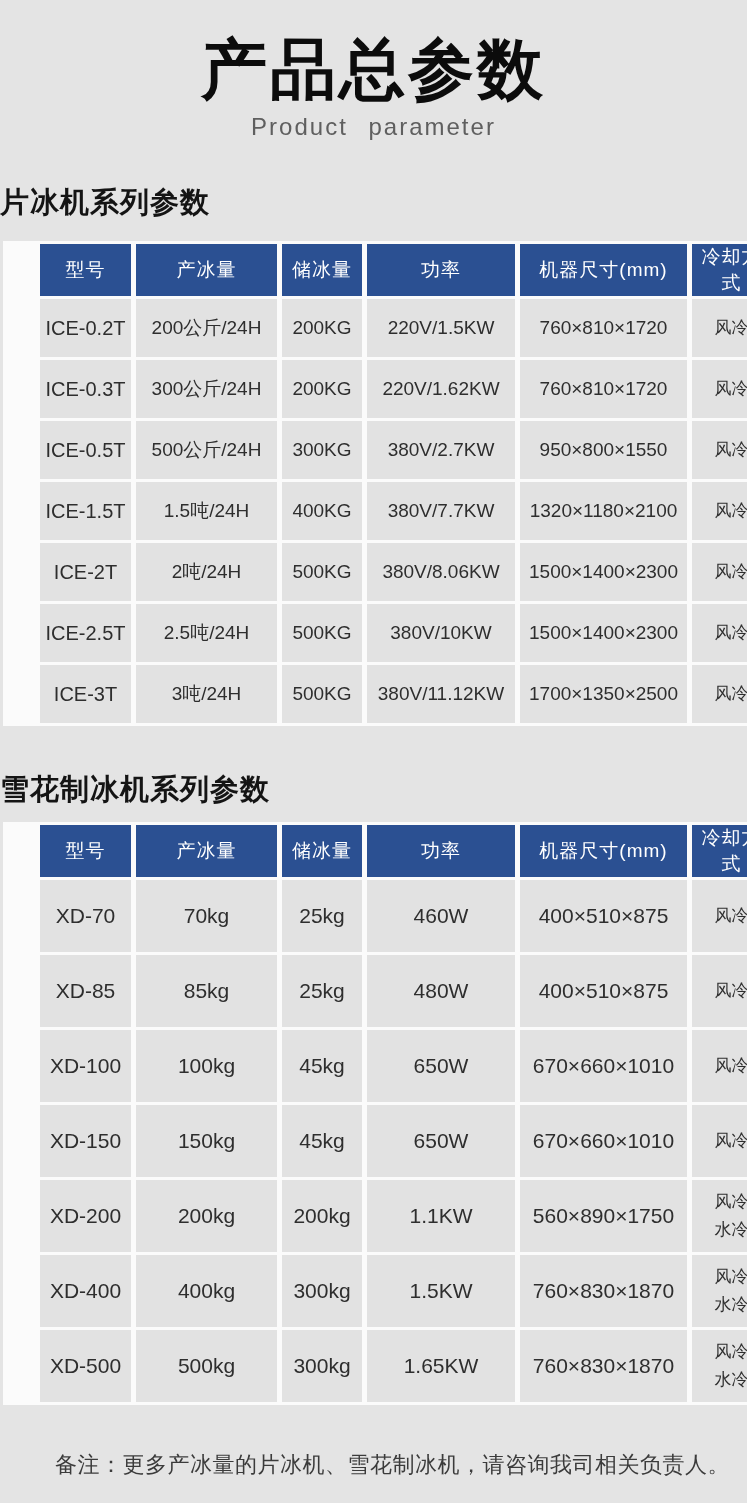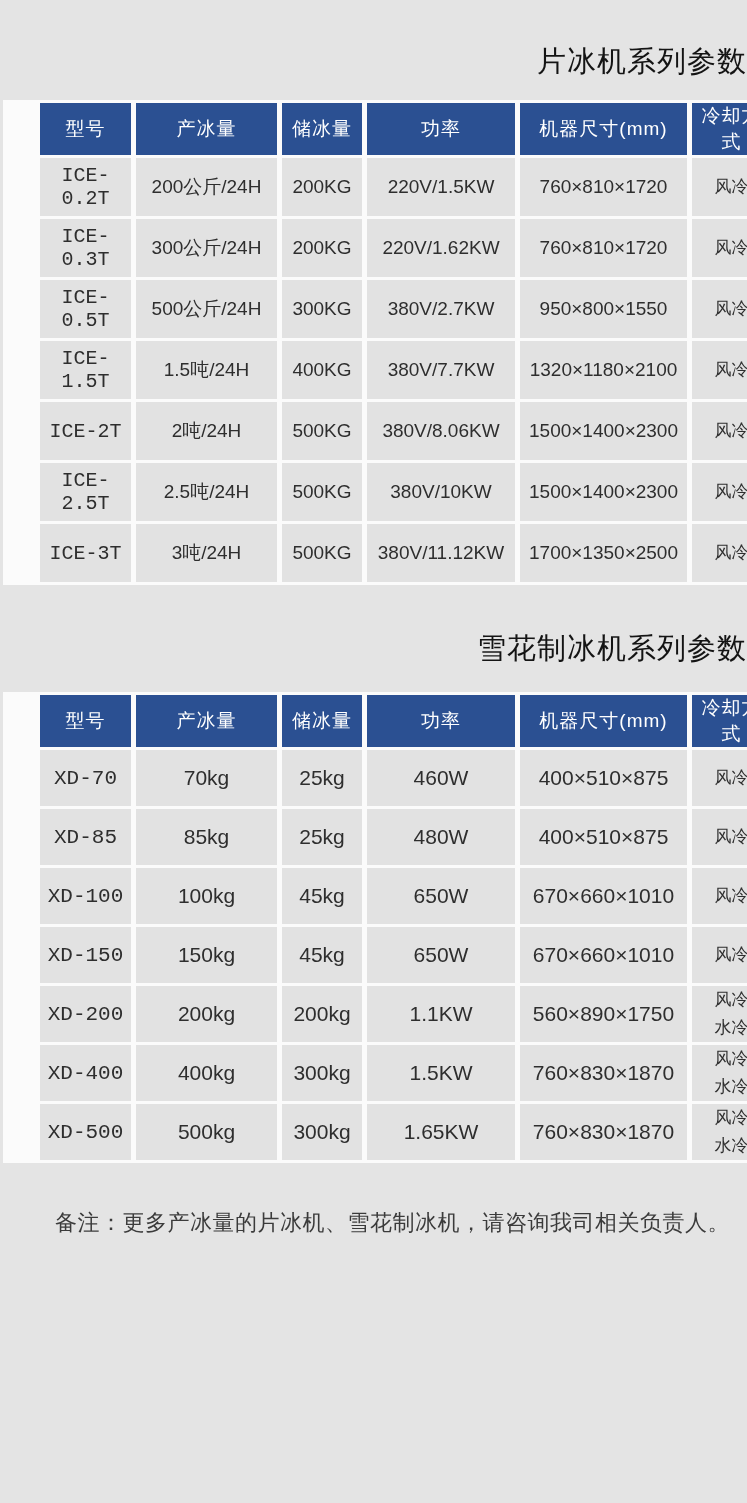--- a/index.html
+++ b/index.html
@@ -32,29 +32,29 @@
   .sub-title {
     margin-top: 4px;
     text-align: center;
     font-size: 24px;
     letter-spacing: 2px;
     word-spacing: 12px;
     color: #5f5f5f;
   }
   
   .sec-heading {
-    text-align: right;
+    text-align: left;
     font-family: "Liberation Serif", "DejaVu Serif", serif;
-    font-weight: normal;
+    font-weight: bold;
     font-size: 29px;
     letter-spacing: 1px;
     color: #141414;
   }
   .sec-1 .sec-heading { margin: 42px 0 18px 0; }
-  .sec-2 .sec-heading { margin: 44px 0 23px 0; padding-left: 16px; }
+  .sec-2 .sec-heading { margin: 44px 0 12px 0; }
   
   table.spec-table {
     table-layout: fixed;
     border-collapse: separate;
     border-spacing: 5px 3px;
     background: #fbfbfb;
     width: 741px;
     margin-left: 3px;
     padding-left: 32px;
   }
@@ -76,42 +76,46 @@
   }
   table.spec-table td {
     background: #e2e2e2;
     height: 58px;
     text-align: center;
     vertical-align: middle;
     padding: 0;
     font-size: 19px;
     color: #2e2e2e;
   }
-  .sec-2 table.spec-table td { font-size: 21px; height: 56px; }
-  table.spec-table td.col-model { font-size: 20px; font-family: Liberation Mono, monospace; }
+  .sec-2 table.spec-table td { font-size: 21px; height: 72px; }
+  table.spec-table td.col-model { font-size: 20px; }
   .sec-2 table.spec-table td.col-model { font-size: 21px; }
   table.spec-table td.col-cooling,
   .sec-2 table.spec-table td.col-cooling {
     font-size: 17px;
     white-space: pre-line;
     line-height: 28px;
   }
   
   .note {
     margin: 45px 0 0 55px;
     font-size: 22px;
     color: #3b3b3b;
     letter-spacing: 0.5px;
   }
 </style>
 </head>
 <body>
 
 <div class="page">
 
+  <header>
+    <h1 class="main-title">产品总参数</h1>
+    <div class="sub-title">Product parameter</div>
+  </header>
 
   <section class="sec-1">
     <h2 class="sec-heading">片冰机系列参数</h2>
     <table class="spec-table">
       <colgroup>
         <col class="c-model">
           <col class="c-ice-output">
           <col class="c-ice-storage">
         <col class="c-power">
           <col class="c-dimensions">

